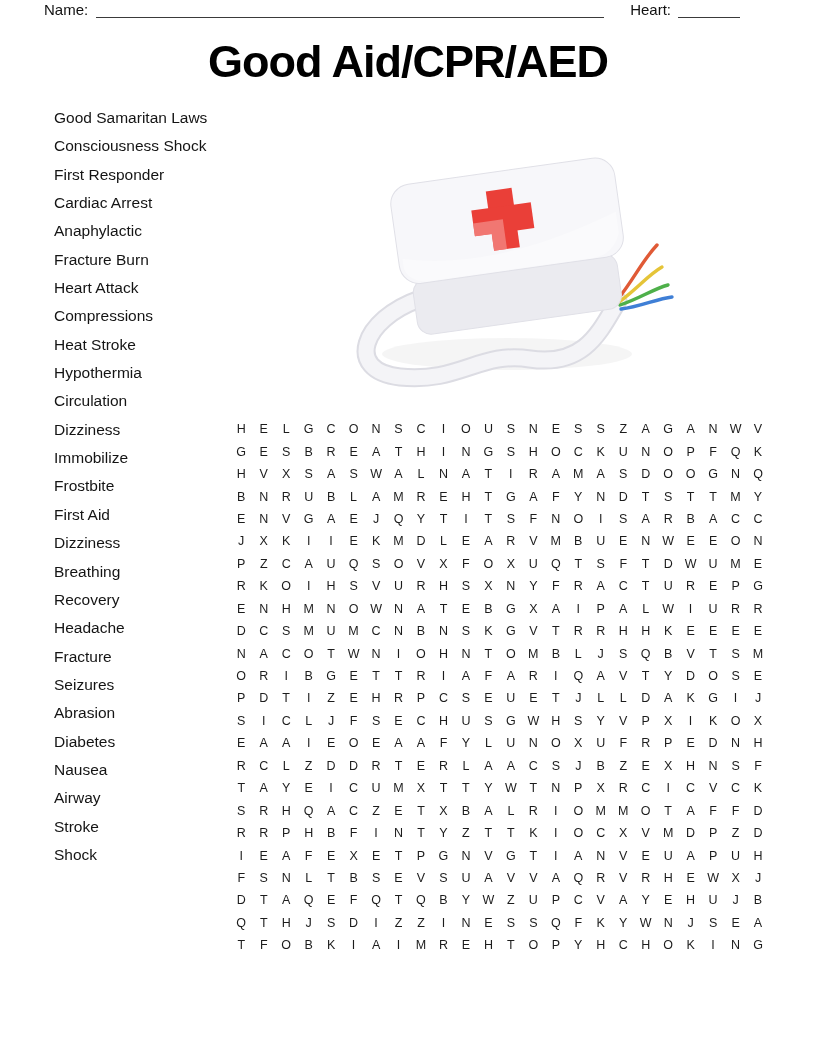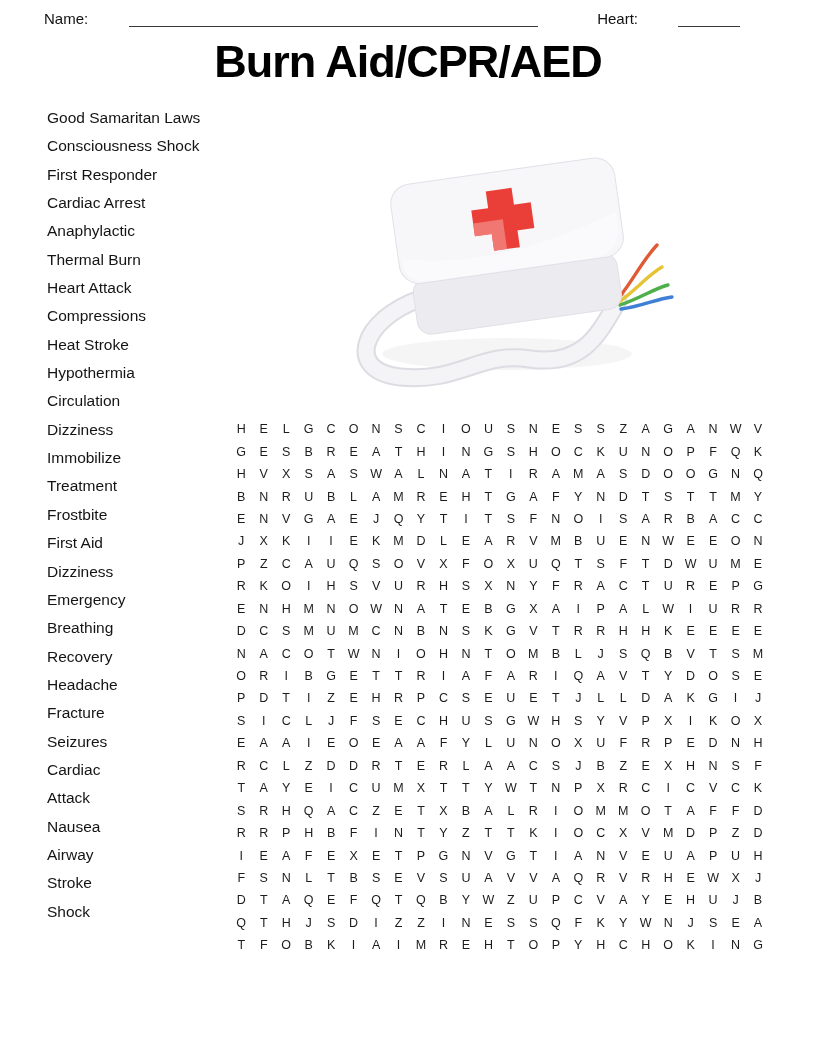--- a/index.html
+++ b/index.html
@@ -10,27 +10,26 @@
     background: #ffffff;
     font-family: "Liberation Sans", sans-serif;
     color: #1a1a1a;
     overflow: hidden;
   }
 
   
   .header-row {
     position: absolute;
     left: 44px;
-    top: 10px;
+    top: 1px;
     width: 696px;
     display: flex;
     align-items: flex-end;
     font-size: 15px;
     color: #111;
-    gap: 33px;
   }
   .hdr-label { white-space: nowrap; padding-bottom: 0px; }
   .blank-line {
     border-bottom: 1.2px solid #3a3a3a;
     height: 14px;
   }
   .name-line { flex: 1 1 auto; margin-left: 8px; margin-right: 26px; }
   .date-line { width: 62px; margin-left: 7px; }
 
   
@@ -51,20 +50,21 @@
     left: 47px;
     top: 104px;
     width: 185px;
   }
   .word-item {
     height: 28.35px;
     line-height: 28.35px;
     font-size: 15.5px;
     color: #141414;
     white-space: nowrap;
+    margin-left: 7px;
   }
 
   
   .letter-grid {
     position: absolute;
     left: 230px;
     top: 418px;
   }
   .grid-row {
     display: flex;
@@ -95,48 +95,46 @@
 
 <div class="page">
 
   <div class="header-row">
     <span class="hdr-label">Name:</span>
     <span class="blank-line name-line"></span>
     <span class="hdr-label">Heart:</span>
     <span class="blank-line date-line"></span>
   </div>
 
-  <div class="title">Burn Aid/CPR/AED</div>
+  <div class="title">Good Aid/CPR/AED</div>
 
   <div class="word-list">
       <div class="word-item">Good Samaritan Laws</div>
       <div class="word-item">Consciousness Shock</div>
       <div class="word-item">First Responder</div>
       <div class="word-item">Cardiac Arrest</div>
       <div class="word-item">Anaphylactic</div>
-      <div class="word-item">Thermal Burn</div>
+      <div class="word-item">Fracture Burn</div>
       <div class="word-item">Heart Attack</div>
       <div class="word-item">Compressions</div>
       <div class="word-item">Heat Stroke</div>
       <div class="word-item">Hypothermia</div>
       <div class="word-item">Circulation</div>
       <div class="word-item">Dizziness</div>
       <div class="word-item">Immobilize</div>
-      <div class="word-item">Treatment</div>
       <div class="word-item">Frostbite</div>
       <div class="word-item">First Aid</div>
       <div class="word-item">Dizziness</div>
-      <div class="word-item">Emergency</div>
       <div class="word-item">Breathing</div>
       <div class="word-item">Recovery</div>
       <div class="word-item">Headache</div>
       <div class="word-item">Fracture</div>
       <div class="word-item">Seizures</div>
-      <div class="word-item">Cardiac</div>
-      <div class="word-item">Attack</div>
+      <div class="word-item">Abrasion</div>
+      <div class="word-item">Diabetes</div>
       <div class="word-item">Nausea</div>
       <div class="word-item">Airway</div>
       <div class="word-item">Stroke</div>
       <div class="word-item">Shock</div>
     </div>
 
   <svg class="illustration" viewBox="0 0 340 240" xmlns="http://www.w3.org/2000/svg">
 
     <ellipse cx="165" cy="205" rx="125" ry="16" fill="#000000" opacity="0.04"></ellipse>
 

